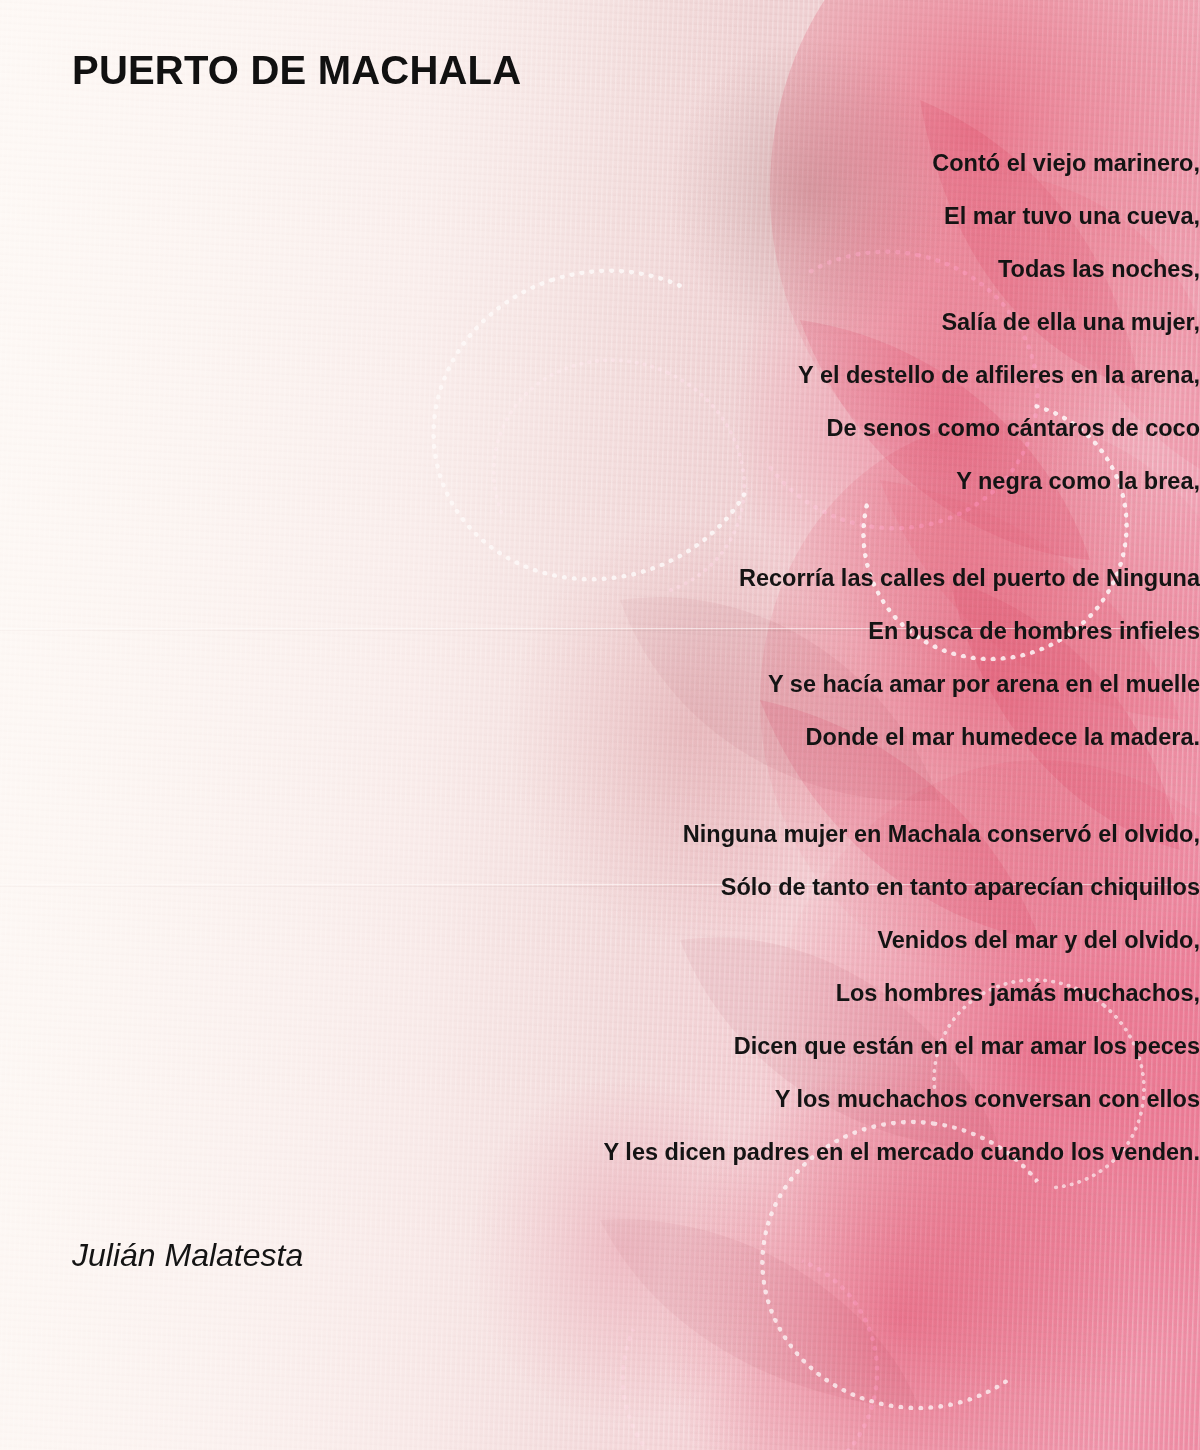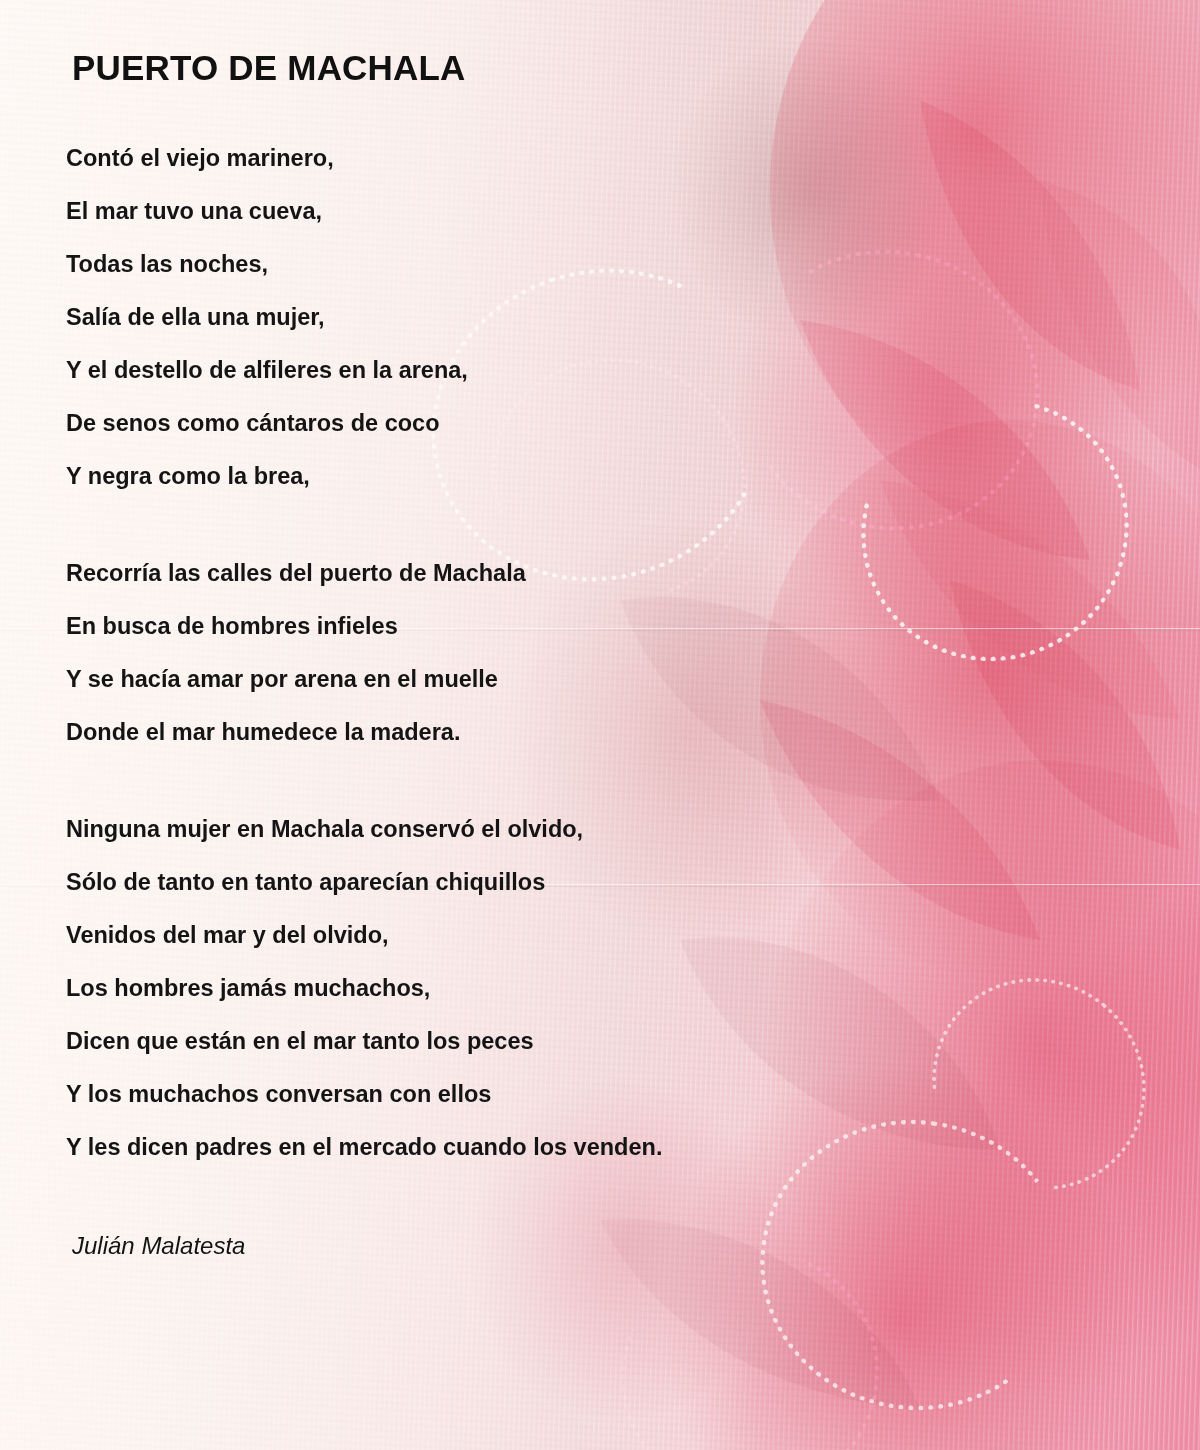--- a/index.html
+++ b/index.html
@@ -125,38 +125,39 @@
     background: linear-gradient(90deg, rgba(255,251,248,.72) 0%, rgba(255,248,246,.55) 55%, rgba(255,245,243,0) 100%);
   }
 
   
   .content {
     position: relative;
     z-index: 5;
     padding: 48px 0 0 66px;
   }
   .poem-title {
-    font-size: 35px;
+    font-size: 40px;
     font-weight: bold;
     color: #111;
     letter-spacing: .2px;
     margin: 0 0 44px 6px;
   }
   .stanza {
     margin: 0 0 44px 0;
+    text-align: right;
   }
   .poem-line {
     font-size: 23.5px;
     font-weight: bold;
     color: #141414;
     line-height: 53px;
     white-space: pre;
   }
   .author {
-    font-size: 24px;
+    font-size: 32px;
     font-style: italic;
     font-weight: normal;
     color: #141414;
     margin-top: 58px;
     margin-left: 6px;
   }
 </style>
 </head>
 <body>
 
@@ -218,31 +219,31 @@
       <div class="poem-line">Contó el viejo marinero,</div>
       <div class="poem-line">El mar tuvo una cueva,</div>
       <div class="poem-line">Todas las noches,</div>
       <div class="poem-line">Salía de ella una mujer,</div>
       <div class="poem-line">Y el destello de alfileres en la arena,</div>
       <div class="poem-line">De senos como cántaros de coco</div>
       <div class="poem-line">Y negra como la brea,</div>
     </div>
 
     <div class="stanza">
-      <div class="poem-line">Recorría las calles del puerto de Machala</div>
+      <div class="poem-line">Recorría las calles del puerto de Ninguna</div>
       <div class="poem-line">En busca de hombres infieles</div>
       <div class="poem-line">Y se hacía amar por arena en el muelle</div>
       <div class="poem-line">Donde el mar humedece la madera.</div>
     </div>
 
     <div class="stanza">
       <div class="poem-line">Ninguna mujer en Machala conservó el olvido,</div>
       <div class="poem-line">Sólo de tanto en tanto aparecían chiquillos</div>
       <div class="poem-line">Venidos del mar y del olvido,</div>
       <div class="poem-line">Los hombres jamás muchachos,</div>
-      <div class="poem-line">Dicen que están en el mar tanto los peces</div>
+      <div class="poem-line">Dicen que están en el mar amar los peces</div>
       <div class="poem-line">Y los muchachos conversan con ellos</div>
       <div class="poem-line">Y les dicen padres en el mercado cuando los venden.</div>
     </div>
 
     <div class="author">Julián Malatesta</div>
   </div>
 </div>
 
 </body></html>

